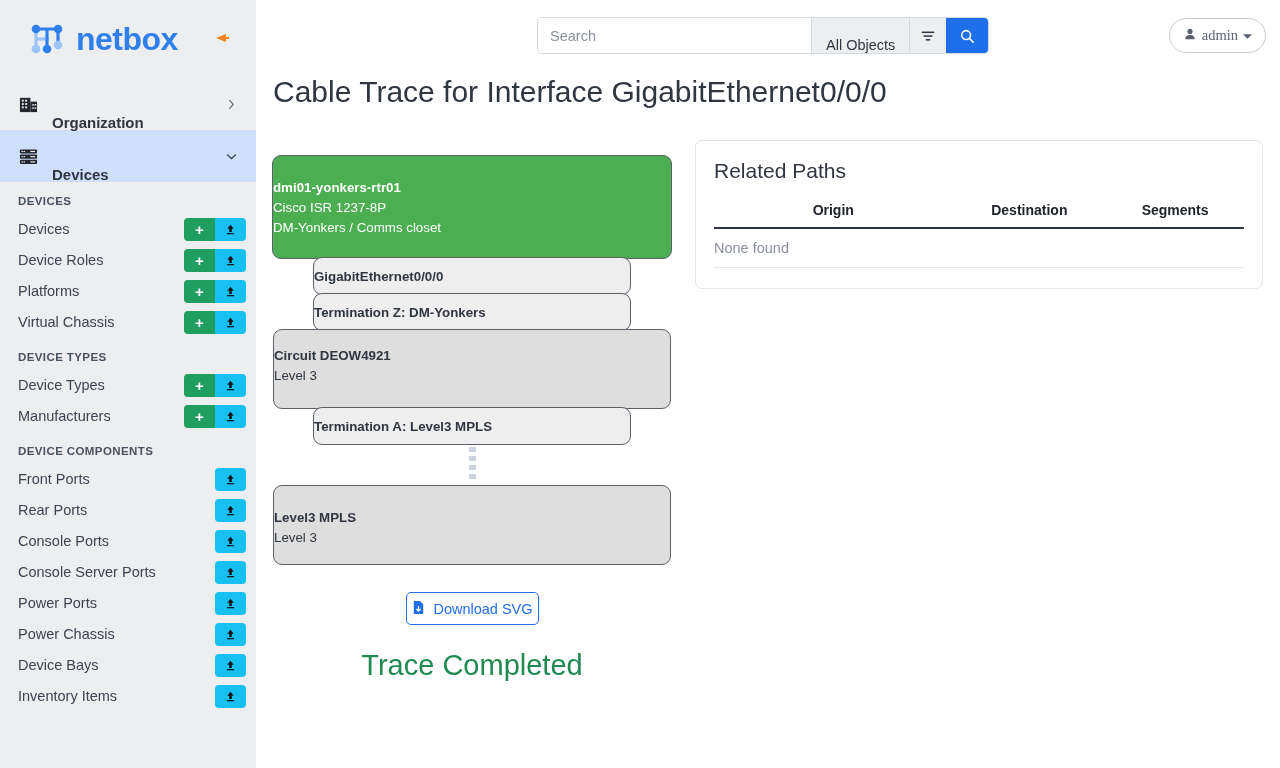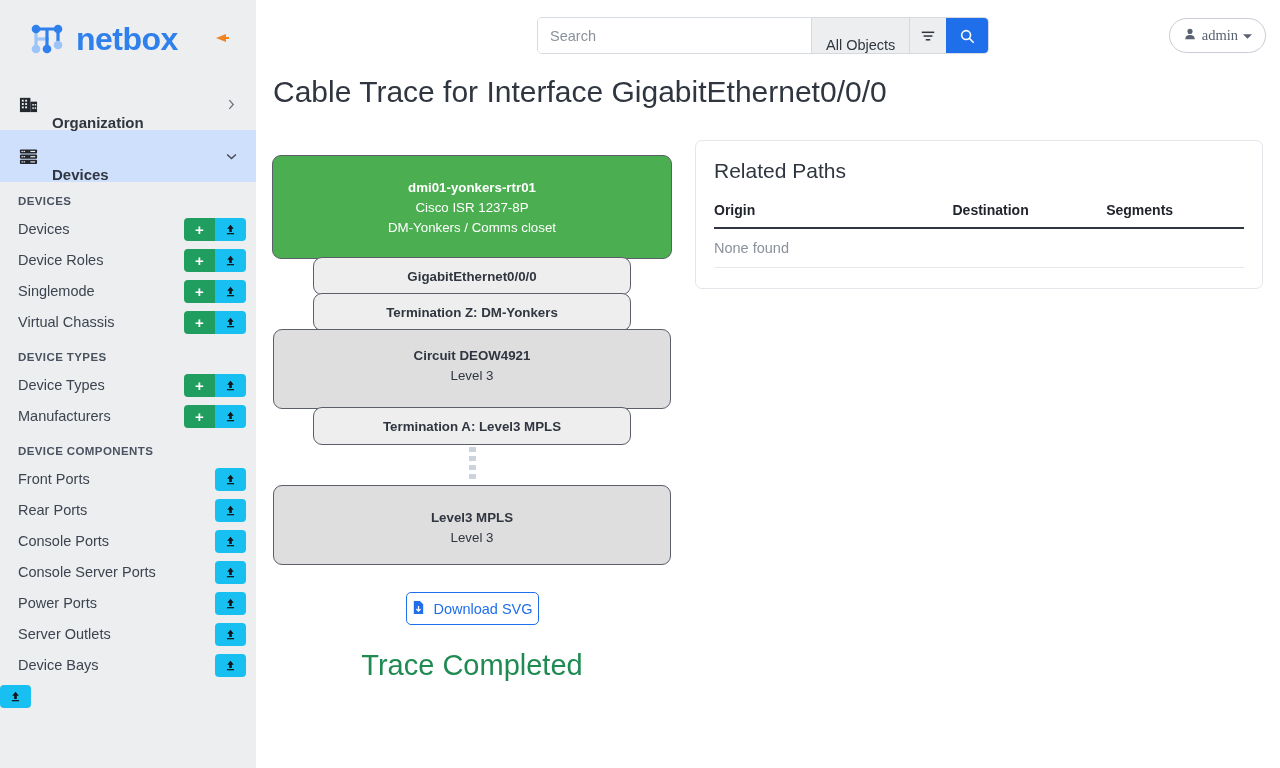--- a/index.html
+++ b/index.html
@@ -135,21 +135,21 @@
     position: absolute; left: 17px; top: 5px;
     font-size: 30px; font-weight: 400; color: #303640;
     white-space: nowrap;
   }
 
   
   #trace { position: absolute; left: 16px; top: 85px; width: 400px; }
   .tnode {
     border: 1.3px solid #5a5f68;
     border-radius: 9px;
-    text-align: center;
+    text-align: left;
     position: relative;
   }
   .tnode .t1 { font-size: 13.3px; font-weight: 700; line-height: 20px; }
   .tnode .t2 { font-size: 13.3px; font-weight: 400; line-height: 20px; }
   .node-device {
     background: #4bae50; color: #fff;
     height: 104px; width: 400px;
     padding-top: 22px;
   }
   .node-term {
@@ -211,21 +211,21 @@
   .card {
     position: absolute; left: 439px; top: 70px;
     width: 568px;
     border: 1px solid #e3e6ea; border-radius: 7px;
     background: #fff;
     padding: 18px 18px 20px 18px;
   }
   .card-title { font-size: 21px; font-weight: 400; color: #303640; margin-bottom: 19px; }
   table.paths { width: 100%; border-collapse: collapse; }
   table.paths th {
-    text-align: left; font-size: 14px; font-weight: 700; color: #20242b;
+    text-align: center; font-size: 14px; font-weight: 700; color: #20242b;
     padding: 0 0 9px 0; border-bottom: 2px solid #303640;
   }
   table.paths td {
     font-size: 14.5px; color: #8b919c;
     padding: 11px 0 11px 0; border-bottom: 1px solid #e6e8ec;
   }
   .col-o { width: 45%; } .col-d { width: 29%; } .col-s { width: 26%; }
 </style>
 </head>
 <body>
@@ -333,21 +333,21 @@
           <div class="mini-btn mini-add">+</div>
           <div class="mini-btn mini-imp">
             <svg viewBox="0 0 16 16" width="13" height="13">
               <path d="M8 2.3 L12 7 H9.6 V11 H6.4 V7 H4 Z" fill="#101318"></path>
               <rect x="3.6" y="12.4" width="8.8" height="1.5" fill="#101318"></rect>
             </svg>
           </div>
         </div>
       </div>
       <div class="side-row">
-        <div class="side-link">Singlemode</div>
+        <div class="side-link">Platforms</div>
         <div class="btn-grp">
           <div class="mini-btn mini-add">+</div>
           <div class="mini-btn mini-imp">
             <svg viewBox="0 0 16 16" width="13" height="13">
               <path d="M8 2.3 L12 7 H9.6 V11 H6.4 V7 H4 Z" fill="#101318"></path>
               <rect x="3.6" y="12.4" width="8.8" height="1.5" fill="#101318"></rect>
             </svg>
           </div>
         </div>
       </div>
@@ -438,21 +438,21 @@
         <div class="btn-grp">
           <div class="mini-btn mini-imp solo">
             <svg viewBox="0 0 16 16" width="13" height="13">
               <path d="M8 2.3 L12 7 H9.6 V11 H6.4 V7 H4 Z" fill="#101318"></path>
               <rect x="3.6" y="12.4" width="8.8" height="1.5" fill="#101318"></rect>
             </svg>
           </div>
         </div>
       </div>
       <div class="side-row">
-        <div class="side-link">Server Outlets</div>
+        <div class="side-link">Power Chassis</div>
         <div class="btn-grp">
           <div class="mini-btn mini-imp solo">
             <svg viewBox="0 0 16 16" width="13" height="13">
               <path d="M8 2.3 L12 7 H9.6 V11 H6.4 V7 H4 Z" fill="#101318"></path>
               <rect x="3.6" y="12.4" width="8.8" height="1.5" fill="#101318"></rect>
             </svg>
           </div>
         </div>
       </div>
       <div class="side-row">
@@ -460,20 +460,21 @@
         <div class="btn-grp">
           <div class="mini-btn mini-imp solo">
             <svg viewBox="0 0 16 16" width="13" height="13">
               <path d="M8 2.3 L12 7 H9.6 V11 H6.4 V7 H4 Z" fill="#101318"></path>
               <rect x="3.6" y="12.4" width="8.8" height="1.5" fill="#101318"></rect>
             </svg>
           </div>
         </div>
       </div>
       <div class="side-row">
+        <div class="side-link">Inventory Items</div>
         <div class="btn-grp">
           <div class="mini-btn mini-imp solo">
             <svg viewBox="0 0 16 16" width="13" height="13">
               <path d="M8 2.3 L12 7 H9.6 V11 H6.4 V7 H4 Z" fill="#101318"></path>
               <rect x="3.6" y="12.4" width="8.8" height="1.5" fill="#101318"></rect>
             </svg>
           </div>
         </div>
       </div>
     </div>

